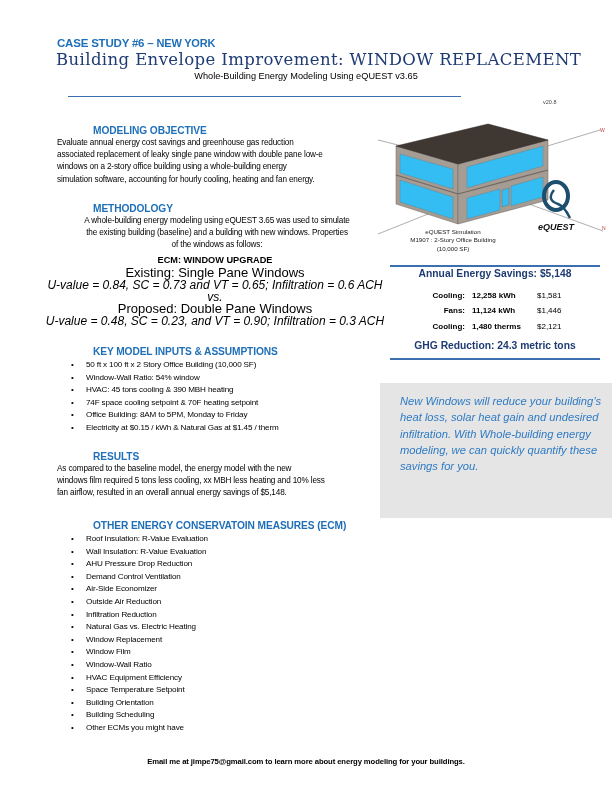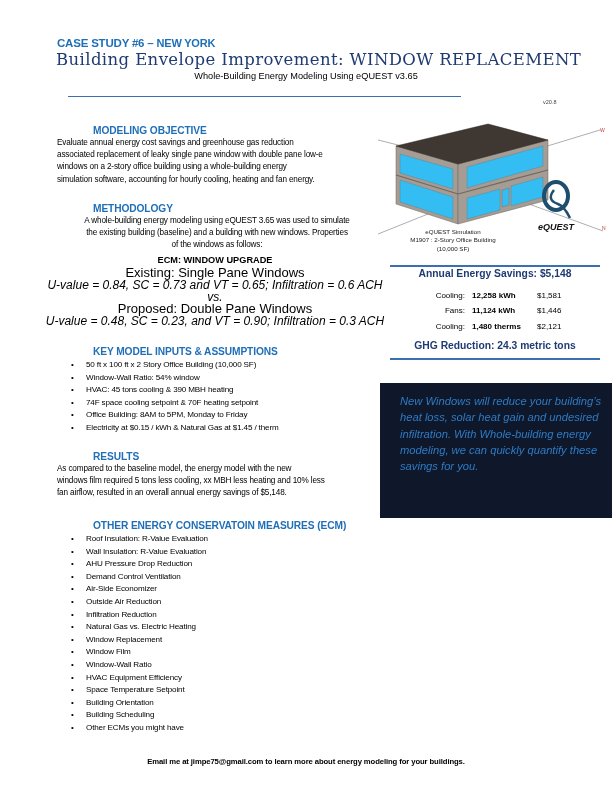--- a/index.html
+++ b/index.html
@@ -28,26 +28,26 @@
   .ecm-ital { font-size: 12px; line-height: 12px; font-style: italic; }
 
   
   .building { left: 378px; top: 118px; width: 232px; height: 118px; }
   .caption { left: 388px; top: 228px; width: 130px; text-align: center; font-size: 6.2px; line-height: 8.3px; color: #222; }
 
   .sav-rule { left: 390px; width: 210px; height: 1.5px; background: #3b6fb0; }
   .sav-title { left: 390px; top: 268px; width: 210px; text-align: center; font-size: 10.3px; font-weight: bold; color: #1f3b73; }
   .sav-row { left: 390px; width: 210px; height: 14px; font-size: 8px; }
   .sav-row span { position: absolute; top: 0; white-space: nowrap; }
-  .sav-row .lab { right: 135px; text-align: left; font-weight: normal; }
+  .sav-row .lab { right: 135px; text-align: left; font-weight: bold; }
   .sav-row .qty { left: 82px; font-weight: bold; }
   .sav-row .cost { left: 147px; }
   .ghg { left: 390px; top: 340px; width: 210px; text-align: center; font-size: 10.3px; font-weight: bold; color: #1f3b73; }
 
-  .callout { left: 380px; top: 383px; width: 232px; height: 135px; background: #0f172a; }
+  .callout { left: 380px; top: 383px; width: 232px; height: 135px; background: #e5e5e5; }
   .callout-text { position: absolute; left: 20px; top: 10px; width: 210px; font-size: 11.2px; line-height: 16.3px; font-style: italic; color: #2e7bc4; }
 
   .footer { left: 0; top: 757px; width: 612px; text-align: center; font-size: 7.7px; font-weight: bold; color: #000; letter-spacing: -0.1px; }
 </style>
 </head>
 <body>
 
 <div class="abs case-line">
   <span>CASE STUDY #6</span><span> – </span><span class="city">NEW YORK</span>
 </div>

